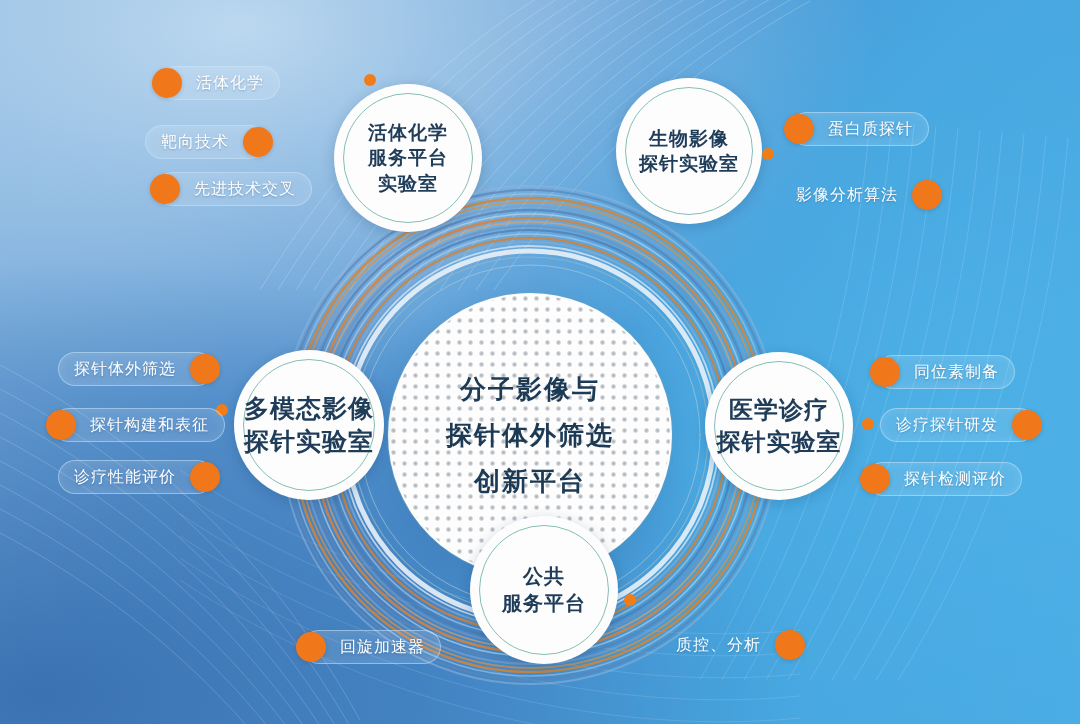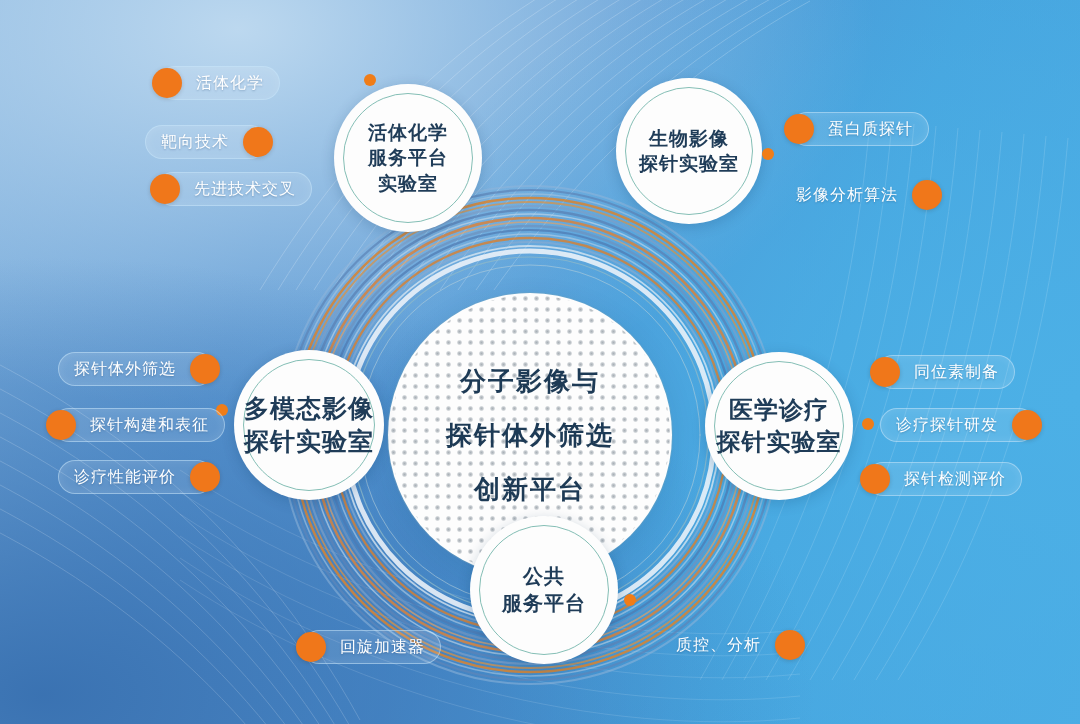--- a/index.html
+++ b/index.html
@@ -25,21 +25,21 @@
   
   #core{
     position:absolute;left:388px;top:293px;width:284px;height:284px;border-radius:50%;
     background:#fdfdfd;
     box-shadow:0 0 0 1px rgba(120,170,190,.35), 0 6px 26px rgba(20,60,100,.10);
     overflow:hidden;
   }
   #core .halftone{position:absolute;inset:0;}
   #core .corelabel{
     position:absolute;inset:0;display:flex;flex-direction:column;
-    align-items:center;justify-content:center;gap:20px;
+    align-items:center;justify-content:center;gap:12px;
     color:#1d3a55;font-size:26px;font-weight:bold;letter-spacing:2px;line-height:1.32;
     text-align:center;
   }
   #core .corelabel span{display:block;white-space:nowrap;}
   
   .node{
     position:absolute;border-radius:50%;background:#fdfdfd;
     box-shadow:0 3px 14px rgba(12,48,90,.20);
     display:flex;align-items:center;justify-content:center;
   }

